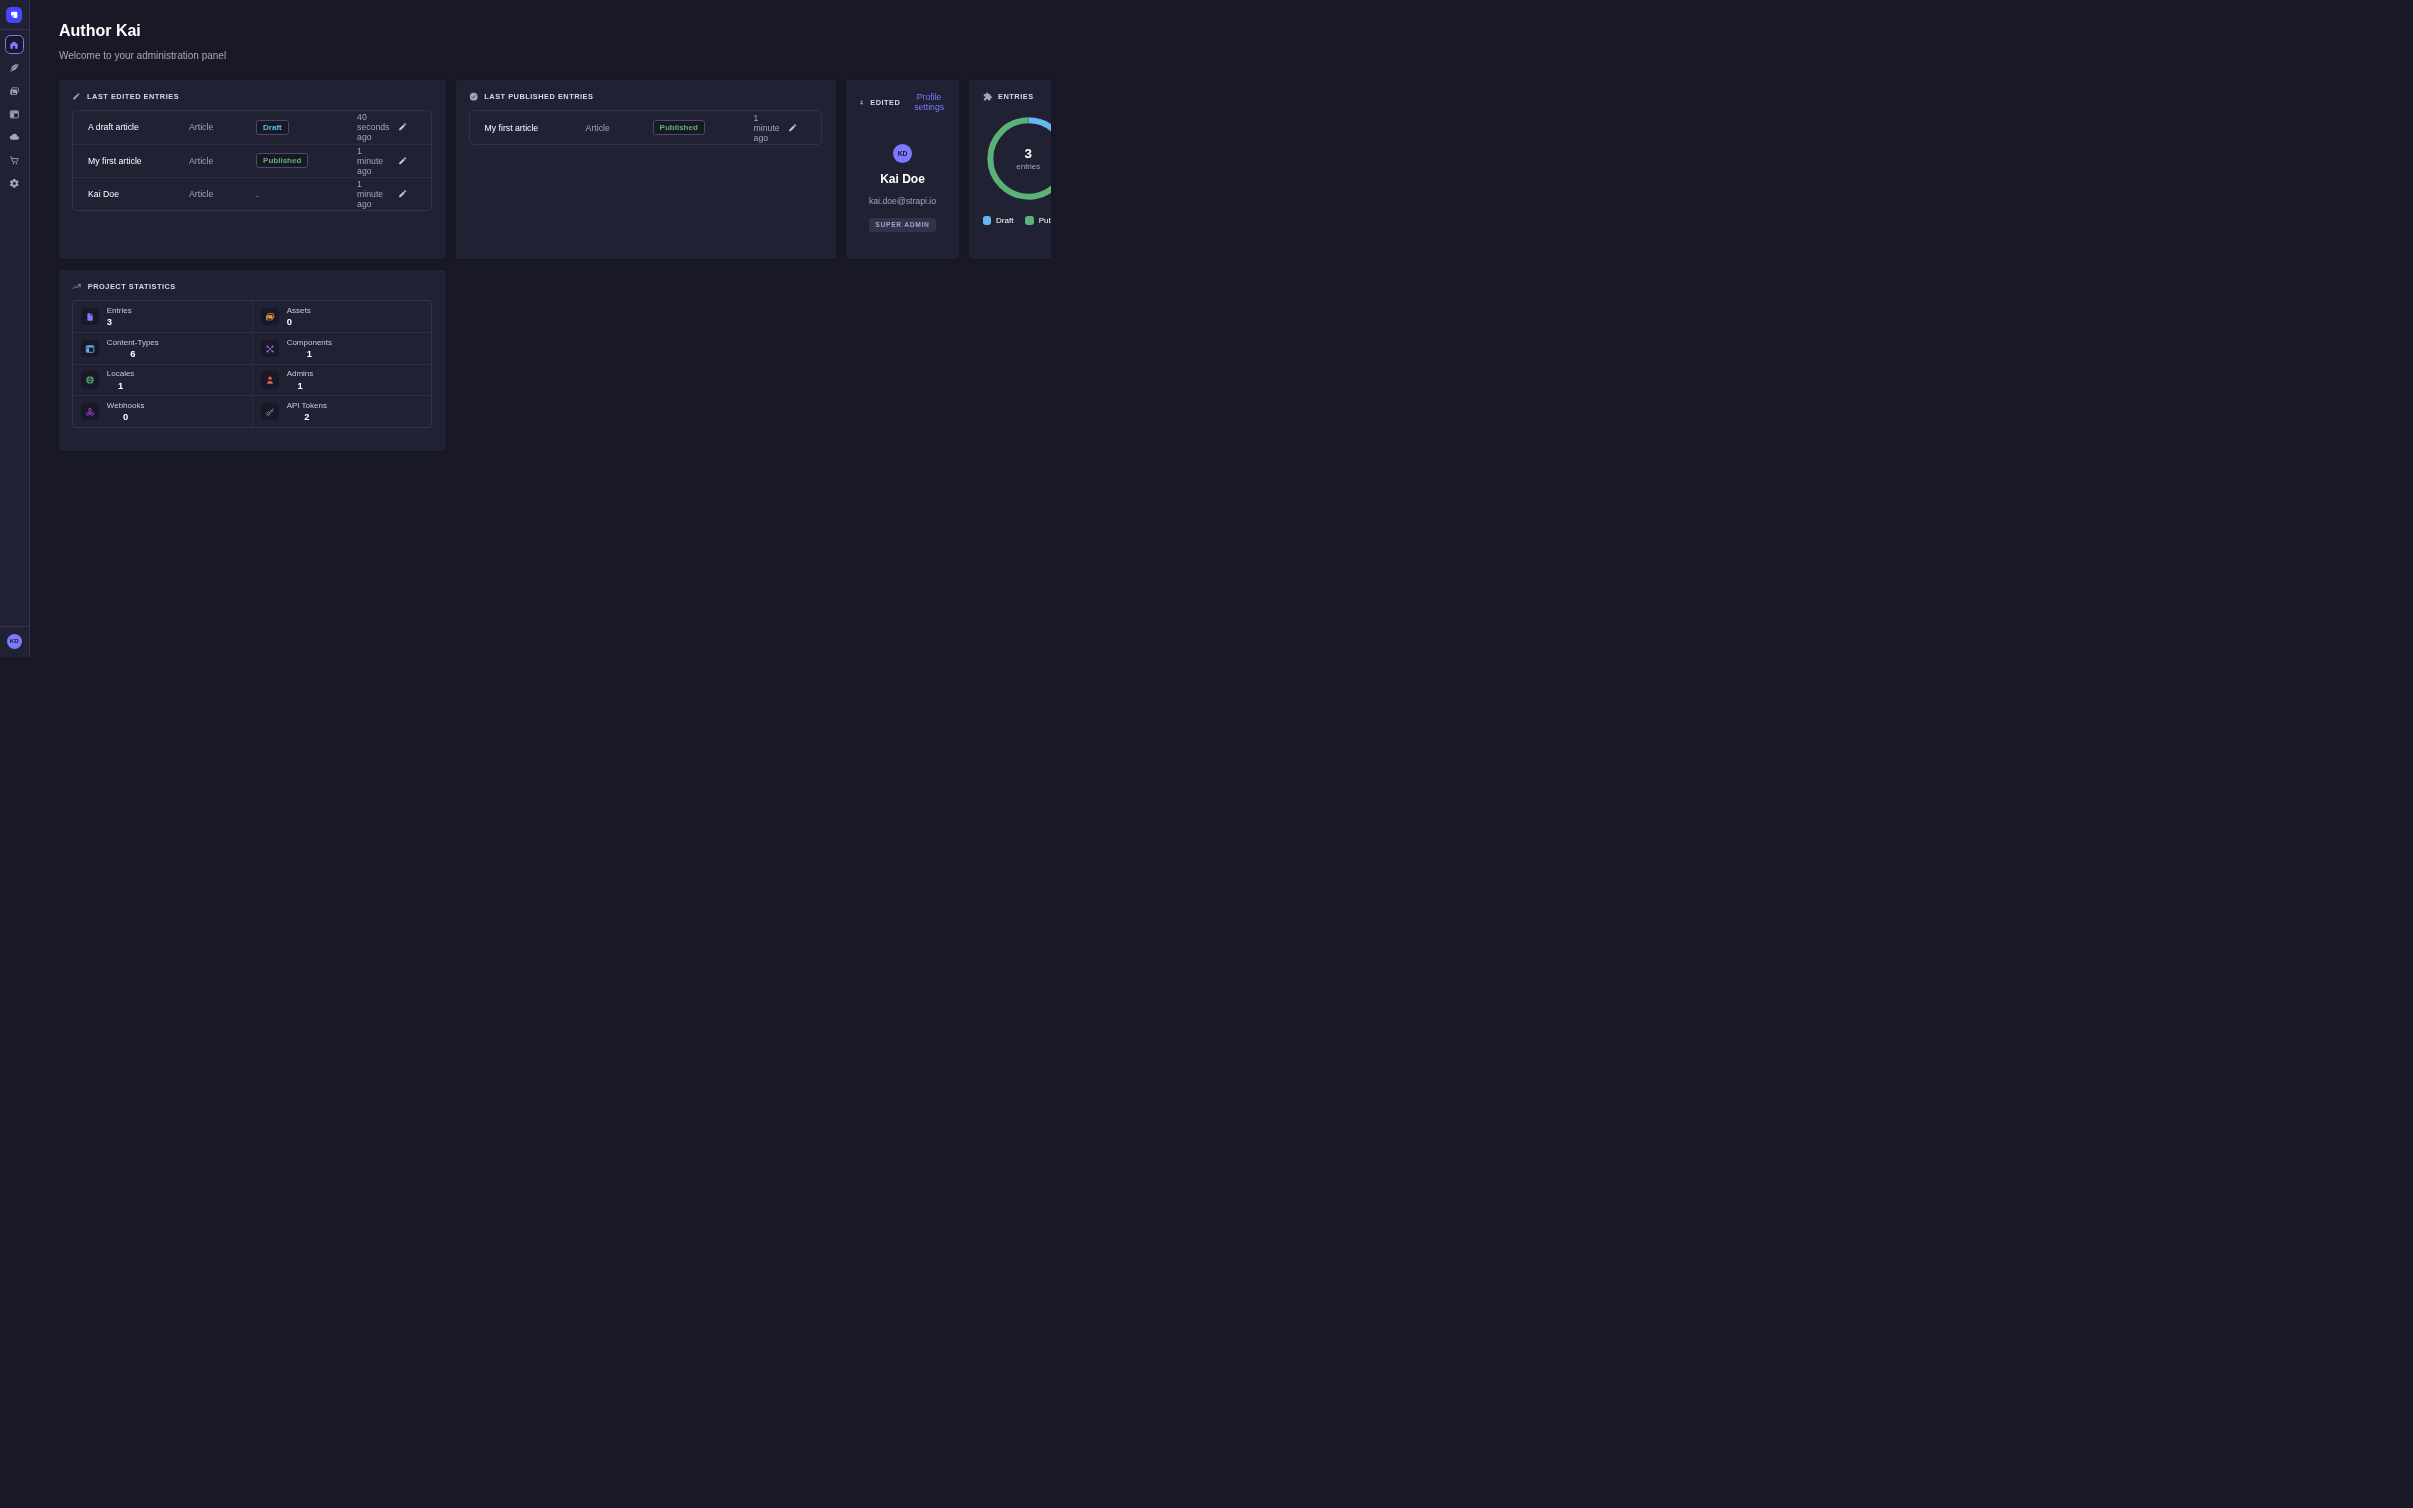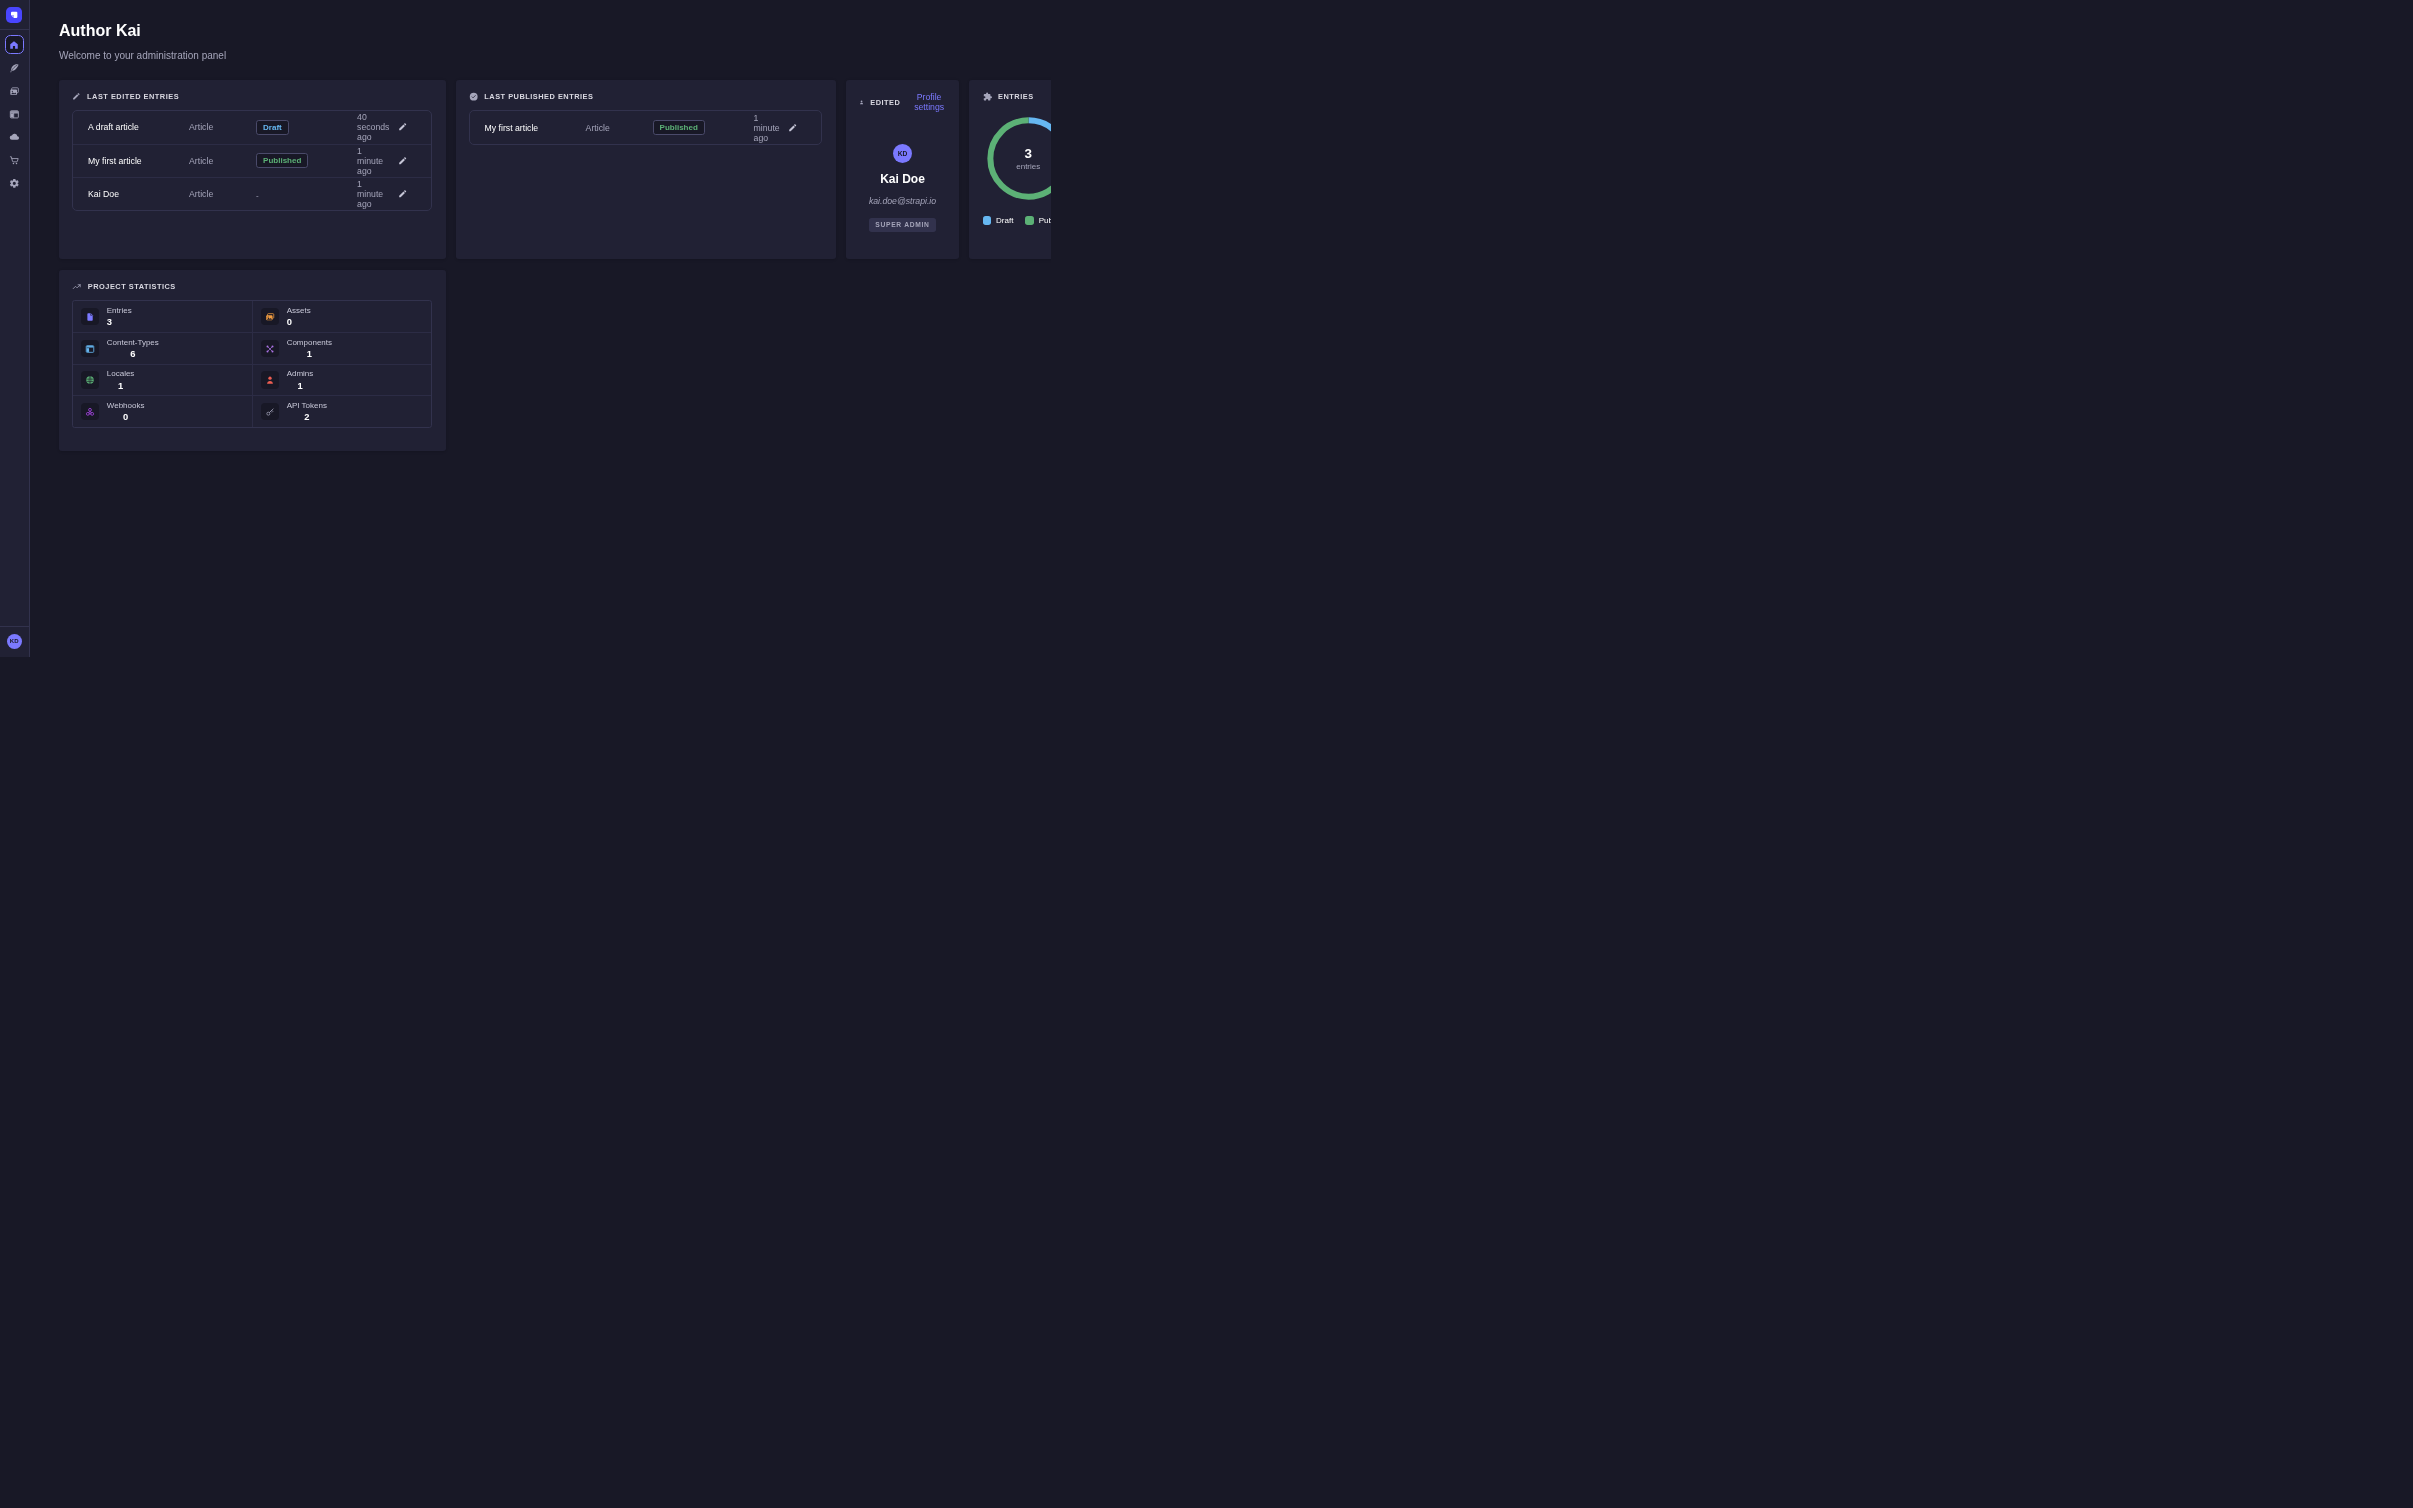--- a/index.html
+++ b/index.html
@@ -73,21 +73,21 @@
   .badge-none { background:none; border:none; padding:0; font-weight:normal; color:#a5a5ba; }
   .cell-time { font-size:8.7px; color:#a5a5ba; }
   .edit-btn { background:none; border:none; color:#c5c5d6; cursor:pointer; display:flex; justify-content:center; }
   
   .profile-body { display:flex; flex-direction:column; align-items:center; }
   .avatar-lg {
     margin-top:32px; width:19px; height:19px; border-radius:50%; background:#7b79ff;
     color:#181826; font-size:6.7px; font-weight:bold; display:flex; align-items:center; justify-content:center;
   }
   .profile-name { margin-top:9.4px; font-size:12px; font-weight:bold; color:#ffffff; }
-  .profile-email { margin-top:10px; font-size:8.7px; color:#a5a5ba;font-style:italic; }
+  .profile-email { margin-top:10px; font-size:8.7px; color:#a5a5ba; }
   .role-badge {
     margin-top:11.4px; font-size:6.7px; font-weight:bold; letter-spacing:0.7px; color:#a5a5ba;
     background:#32324d; border-radius:2.7px; padding:3.4px 6.7px;
   }
   
   .donut-wrap { margin-top:13.4px; display:flex; flex-direction:column; align-items:center; }
   .donut-box { position:relative; width:87px; height:87px; }
   .donut-center {
     position:absolute; inset:0; display:flex; flex-direction:column; align-items:center; justify-content:center;
   }

